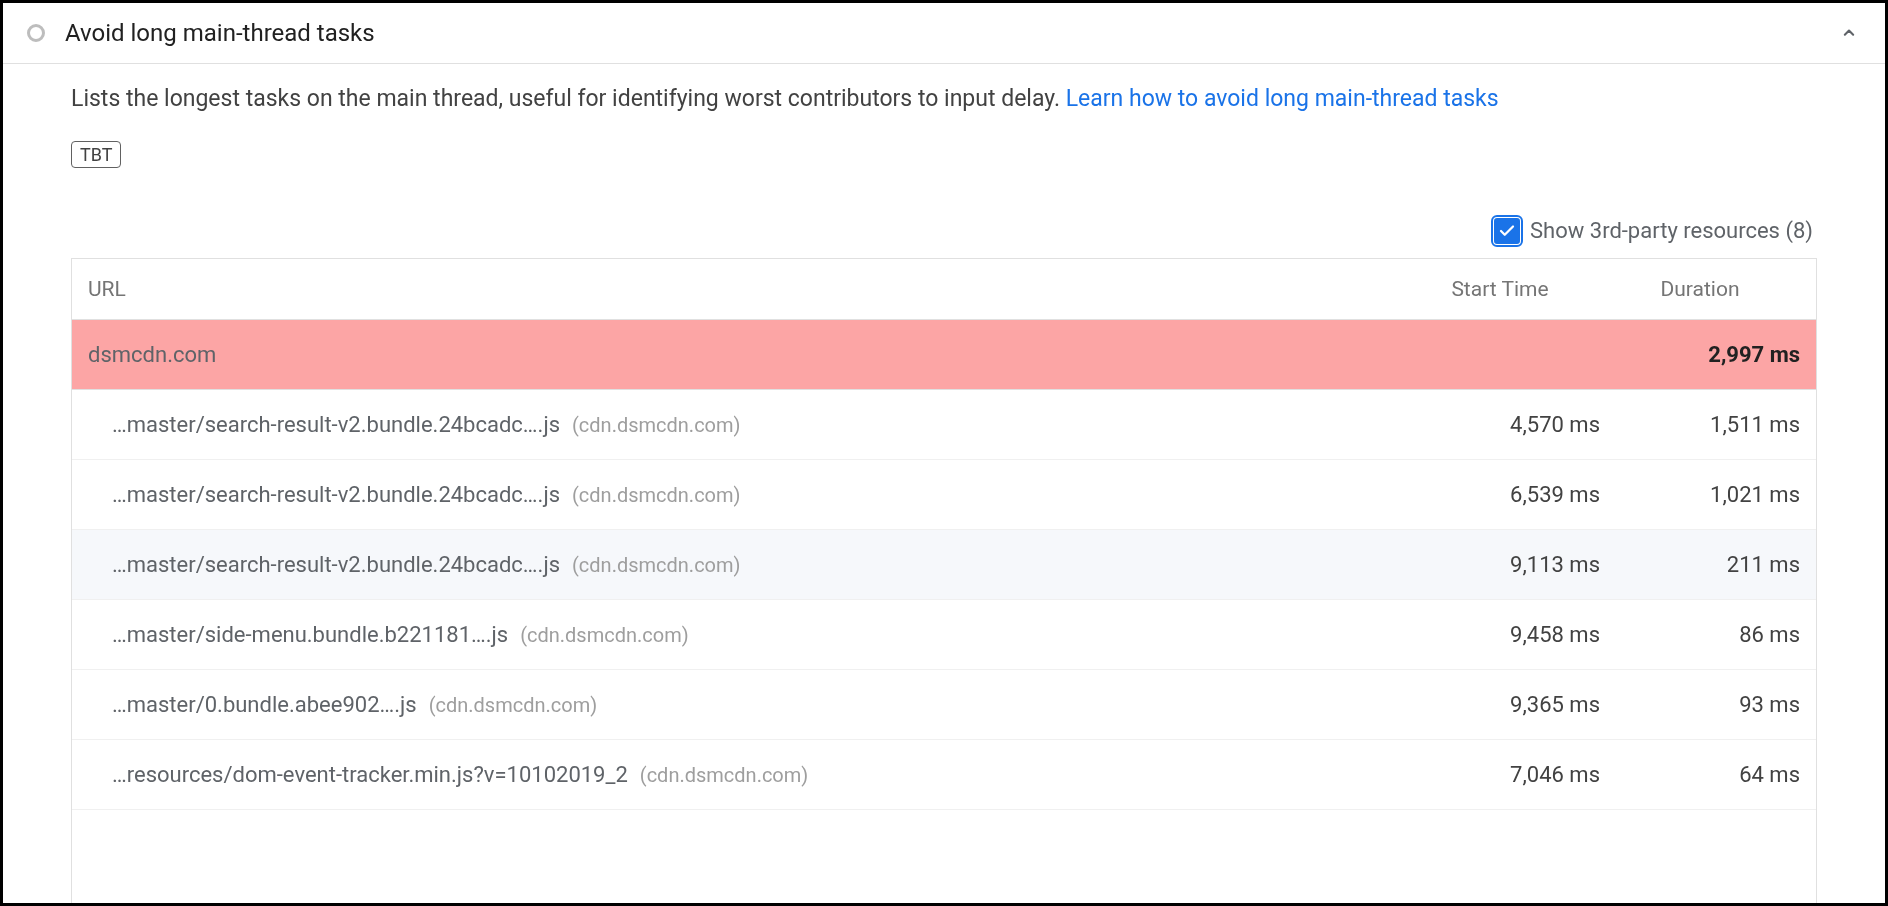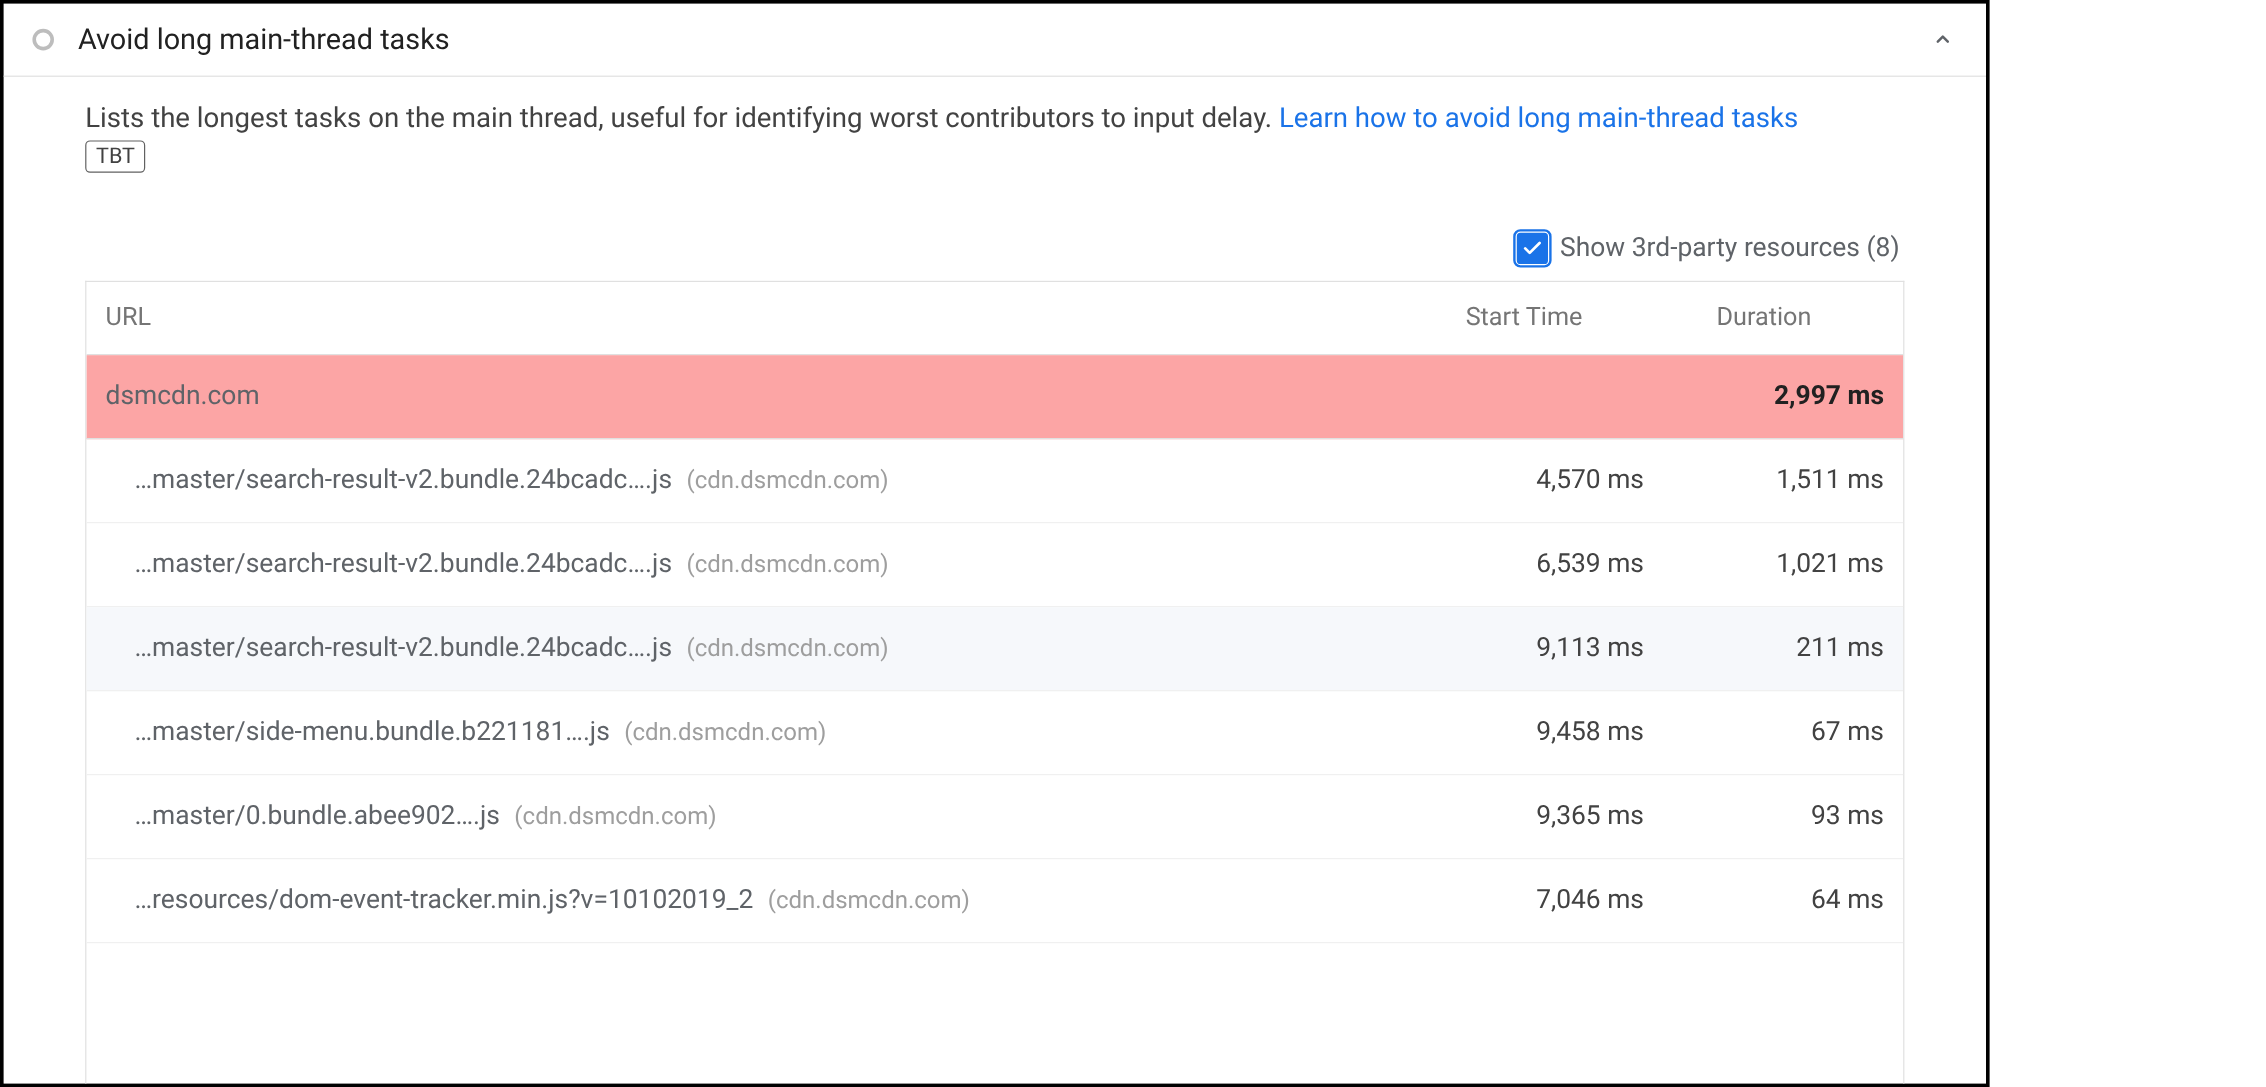--- a/index.html
+++ b/index.html
@@ -5,21 +5,21 @@
   * { box-sizing: border-box; }
   body {
     margin: 0;
     padding: 0;
     font-family: Roboto, -apple-system, BlinkMacSystemFont, "Segoe UI", Helvetica, Arial, sans-serif;
     background: #fff;
     color: #212121;
   }
   .container {
     border: 3px solid #000;
-    width: 1658px;
+    width: 1888px;
     height: 906px;
     display: flex;
     flex-direction: column;
   }
   .header {
     display: flex;
     align-items: center;
     padding: 16px 24px 16px 24px;
     border-bottom: 1px solid #e0e0e0;
     gap: 20px;
@@ -51,21 +51,21 @@
     padding: 18px 68px 0 68px;
     flex: 1;
     min-height: 0;
     display: flex;
     flex-direction: column;
   }
   .description {
     font-size: 23px;
     color: #424242;
     line-height: 1.5;
-    margin-bottom: 0;
+    margin-bottom: 24px;
   }
   .description .link {
     color: #1a73e8;
     cursor: pointer;
   }
   .badge-row { margin-bottom: 50px; }
   .tbt-badge {
     display: inline-block;
     border: 1.5px solid #616161;
     border-radius: 4px;
@@ -210,21 +210,21 @@
         <div class="r-start">9,113 ms</div>
         <div class="r-dur">211 ms</div>
       </div>
 
       <div class="trow">
         <div class="r-url">
             <span class="r-path">…master/side-menu.bundle.b221181….js</span>
             <span class="r-origin">(cdn.dsmcdn.com)</span>
           </div>
         <div class="r-start">9,458 ms</div>
-        <div class="r-dur">67 ms</div>
+        <div class="r-dur">86 ms</div>
       </div>
 
       <div class="trow">
         <div class="r-url">
             <span class="r-path">…master/0.bundle.abee902….js</span>
             <span class="r-origin">(cdn.dsmcdn.com)</span>
           </div>
         <div class="r-start">9,365 ms</div>
         <div class="r-dur">93 ms</div>
       </div>

